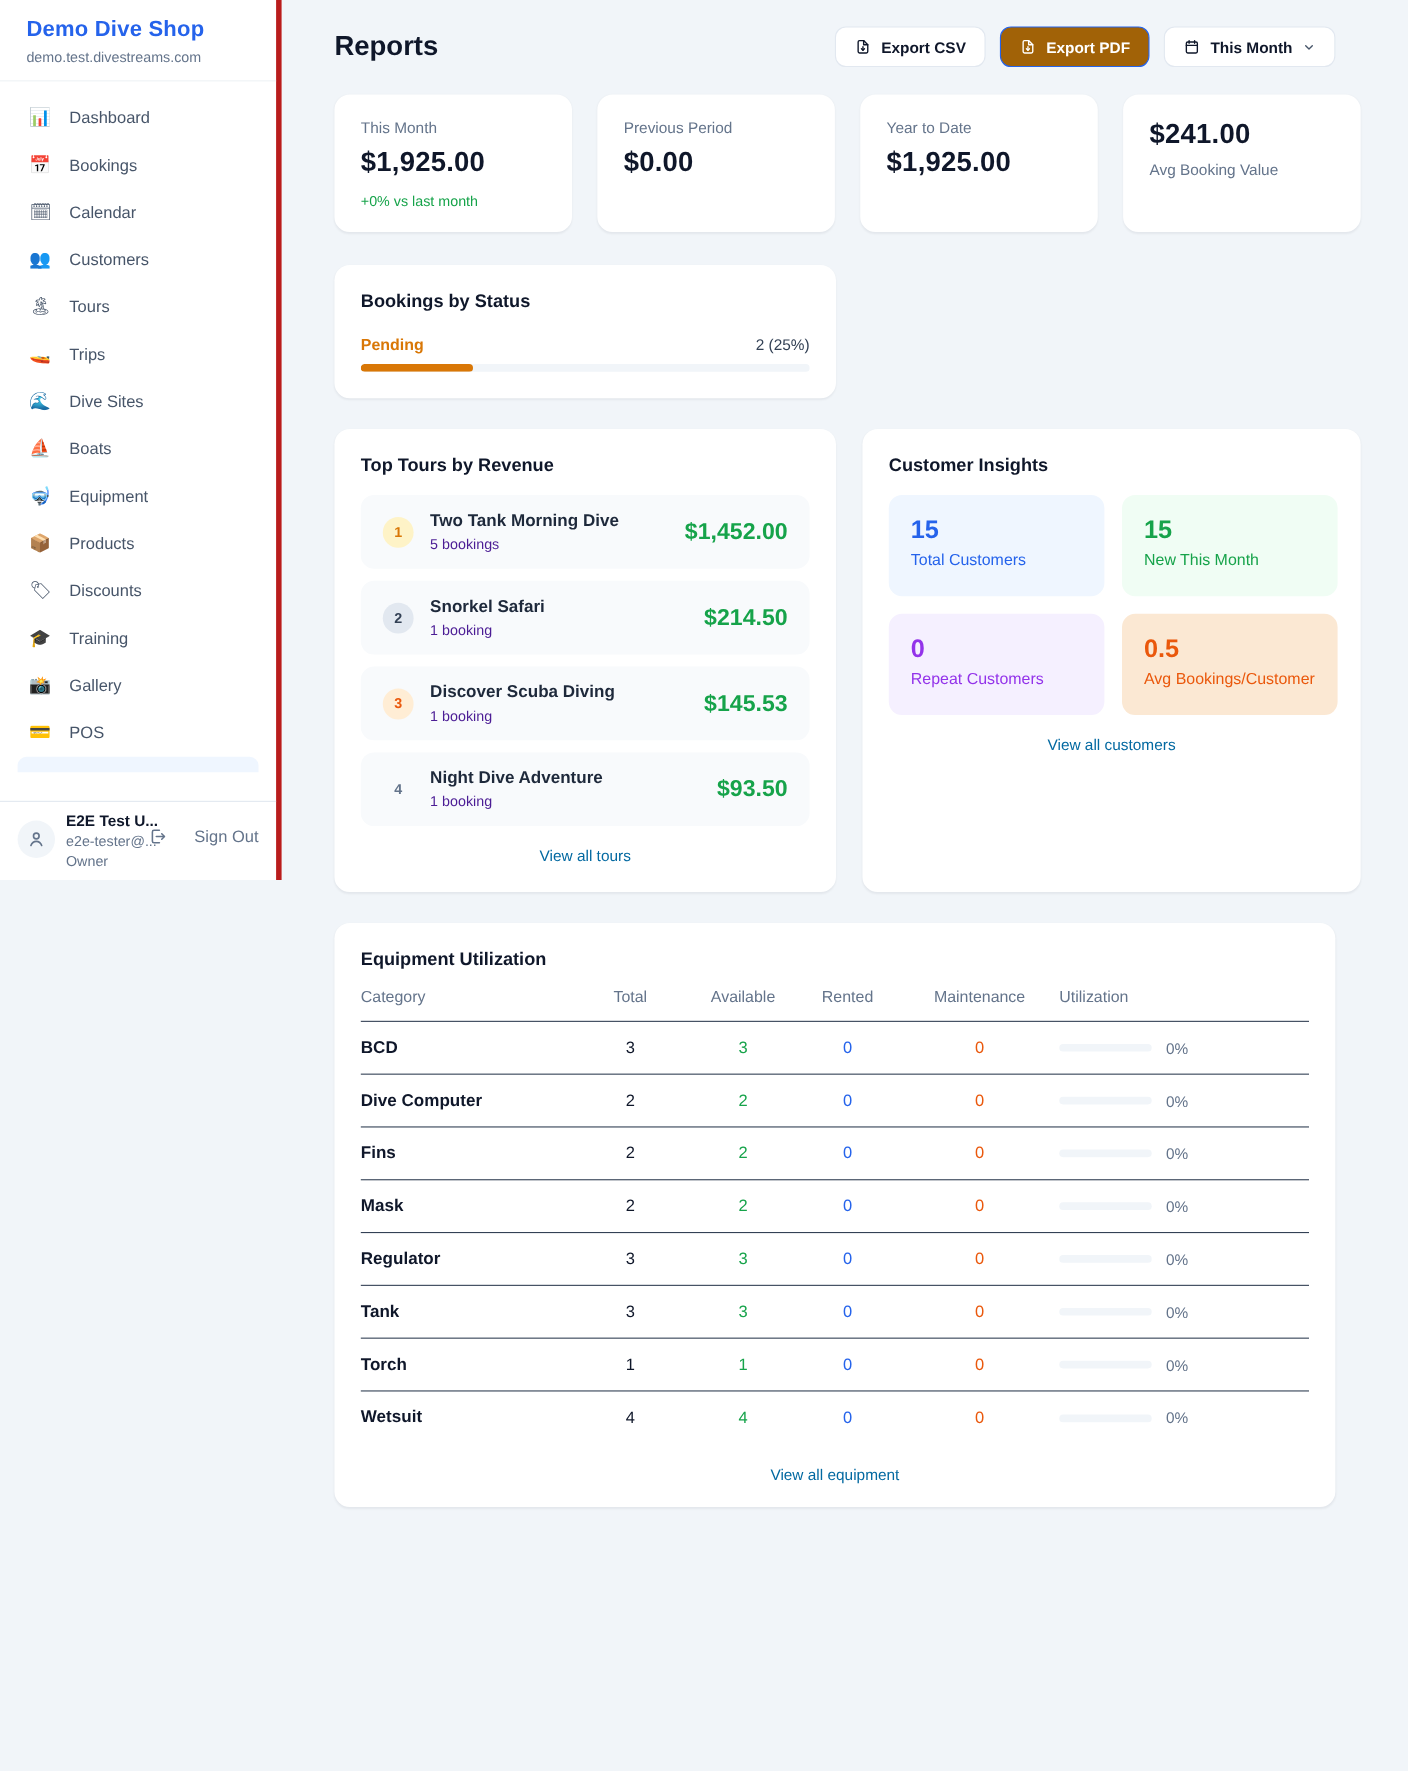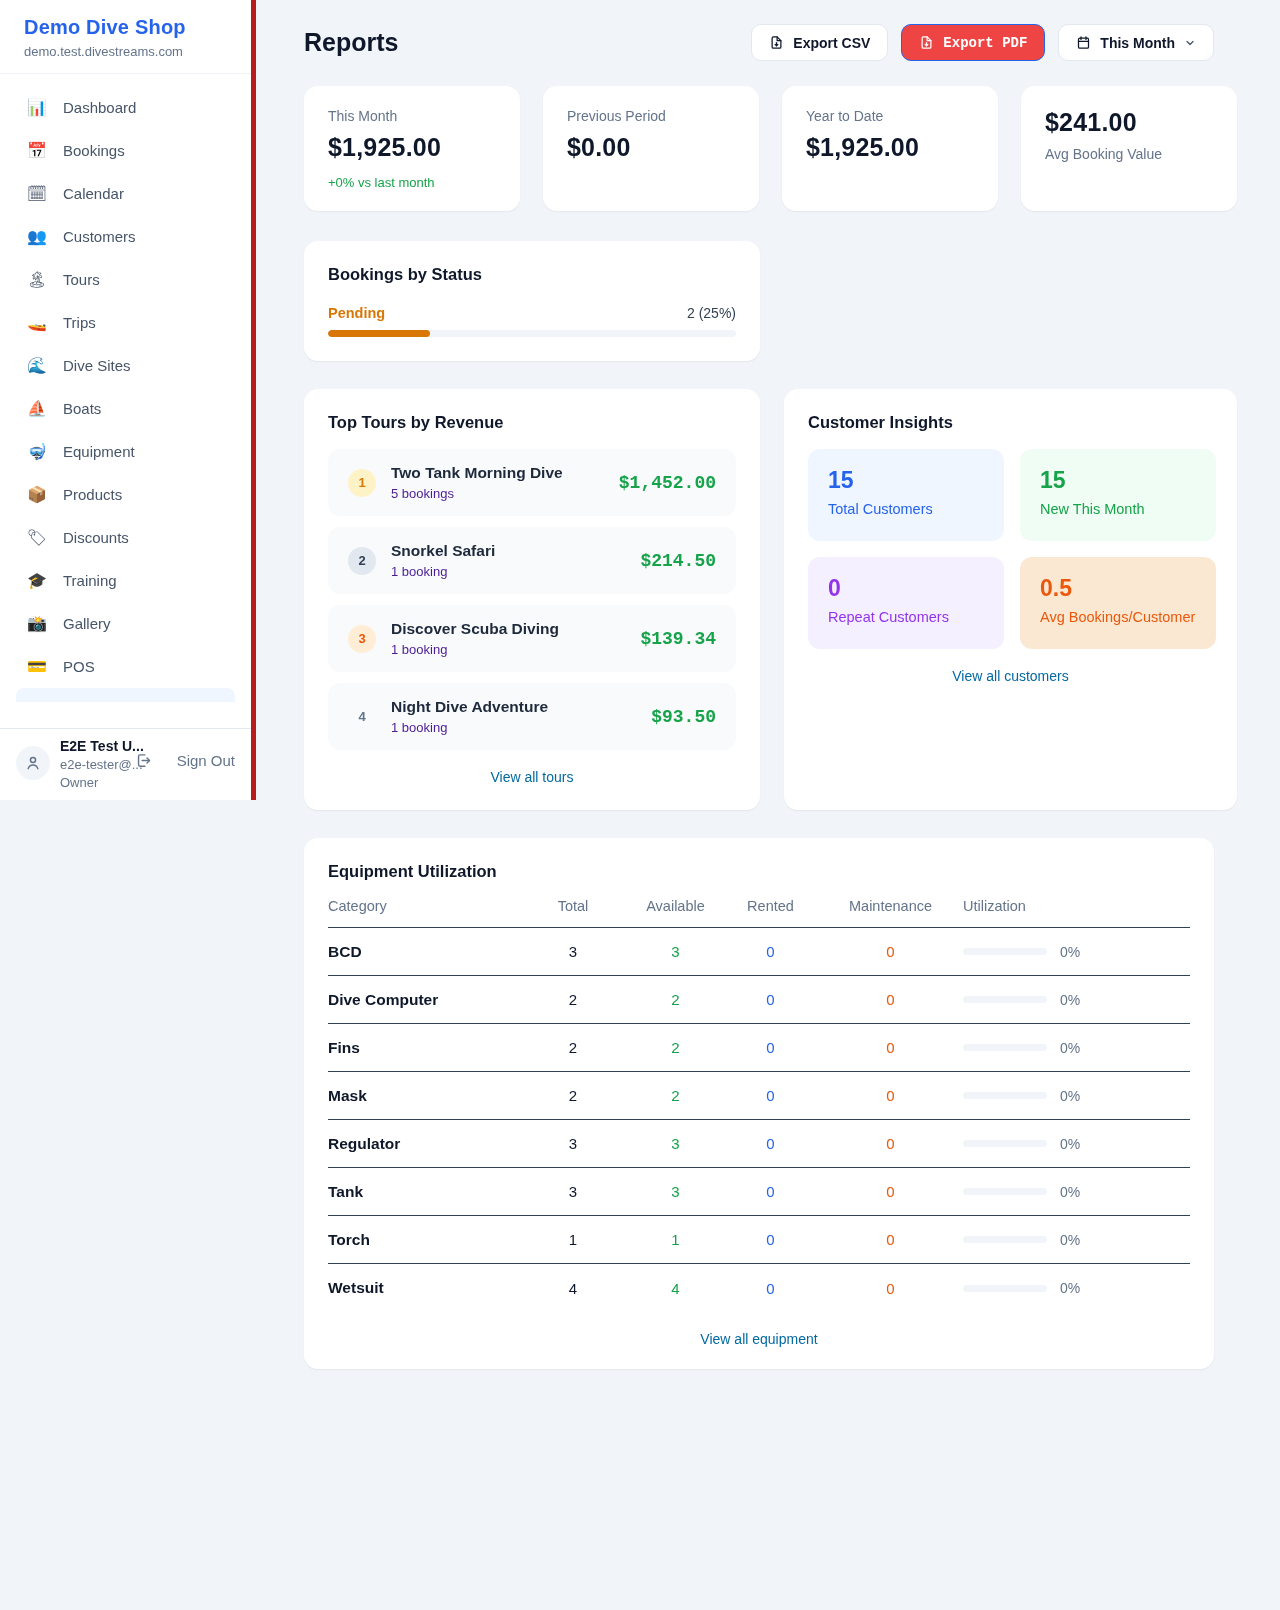--- a/index.html
+++ b/index.html
@@ -49,21 +49,21 @@
   .main { position:absolute; left:256px; top:0; width:1024px; padding:24px 0 0 25px; }
   .content { width:933px;padding-left:23px; }
   .page-header { display:flex; align-items:center; justify-content:space-between; margin-bottom:25px; }
   .page-title { font-size:25px; font-weight:800; color:#0f172a; }
   .hdr-actions { display:flex; gap:13px; }
   .btn {
     height:37px; display:flex; align-items:center; gap:9px; padding:0 17px;
     border-radius:10px; font-size:14px; font-weight:700; cursor:pointer;
     background:#ffffff; border:1px solid #e2e8f0; color:#0f172a;
   }
-  .btn.primary { background:#ef4444; border-color:#2563eb; color:#ffffff;font-family:Liberation Mono, monospace; }
+  .btn.primary { background:#a16207; border-color:#2563eb; color:#ffffff; }
   .btn svg { display:block; }
   
   .stats { display:grid; grid-template-columns:repeat(4,216px); gap:23px; margin-bottom:30px; }
   .card {
     background:#ffffff; border-radius:14px; box-shadow:0 1px 2px rgba(15,23,42,.06);
   }
   .stat-card { padding:22px 24px; height:125px; }
   .stat-label { font-size:14px; color:#64748b; }
   .stat-value { font-size:25px; font-weight:800; color:#0f172a; margin-top:9px; letter-spacing:.2px; }
   .stat-delta { font-size:13px; color:#16a34a; margin-top:13px; }
@@ -91,21 +91,21 @@
   .rank {
     width:28px; height:28px; border-radius:50%; flex:0 0 28px;
     display:flex; align-items:center; justify-content:center;
     font-size:13px; font-weight:700; color:#64748b;
   }
   .rank.r1 { background:#fef3c7; color:#d97706; }
   .rank.r2 { background:#e2e8f0; color:#334155; }
   .rank.r3 { background:#ffedd5; color:#ea580c; }
   .tour-name { font-size:15.5px; font-weight:700; color:#1e293b; }
   .tour-sub { font-size:13px; color:#4c1d95; margin-top:4px; }
-  .tour-price { margin-left:auto; font-size:18px; font-weight:700; color:#16a34a;font-family:Liberation Mono, monospace; }
+  .tour-price { margin-left:auto; font-size:21px; font-weight:700; color:#16a34a; }
   .card-link { display:block; text-align:center; margin-top:19px; font-size:14px; color:#0369a1; cursor:pointer; }
   .insight-grid { margin-top:17px; display:grid; grid-template-columns:196px 196px; gap:16px; }
   .tile { border-radius:12px; padding:18px 20px; height:92px; }
   .tile-value { font-size:23px; font-weight:800; }
   .tile-label { font-size:14.5px; margin-top:7px; }
   .tile.t-blue   { background:#eff6ff; } .tile.t-blue .tile-value, .tile.t-blue .tile-label { color:#2563eb; }
   .tile.t-green  { background:#f0fdf4; } .tile.t-green .tile-value, .tile.t-green .tile-label { color:#16a34a; }
   .tile.t-purple { background:#f5f0ff; } .tile.t-purple .tile-value, .tile.t-purple .tile-label { color:#9333ea; }
   .tile.t-orange { background:#fbe8d3; } .tile.t-orange .tile-value, .tile.t-orange .tile-label { color:#ea580c; }
   
@@ -311,21 +311,21 @@
               <div class="tour-sub">1 booking</div>
             </span>
             <span class="tour-price">$214.50</span>
           </div>
           <div class="tour-item">
             <span class="rank r3">3</span>
             <span>
               <div class="tour-name">Discover Scuba Diving</div>
               <div class="tour-sub">1 booking</div>
             </span>
-            <span class="tour-price">$139.34</span>
+            <span class="tour-price">$145.53</span>
           </div>
           <div class="tour-item">
             <span class="rank">4</span>
             <span>
               <div class="tour-name">Night Dive Adventure</div>
               <div class="tour-sub">1 booking</div>
             </span>
             <span class="tour-price">$93.50</span>
           </div>
         </div>

